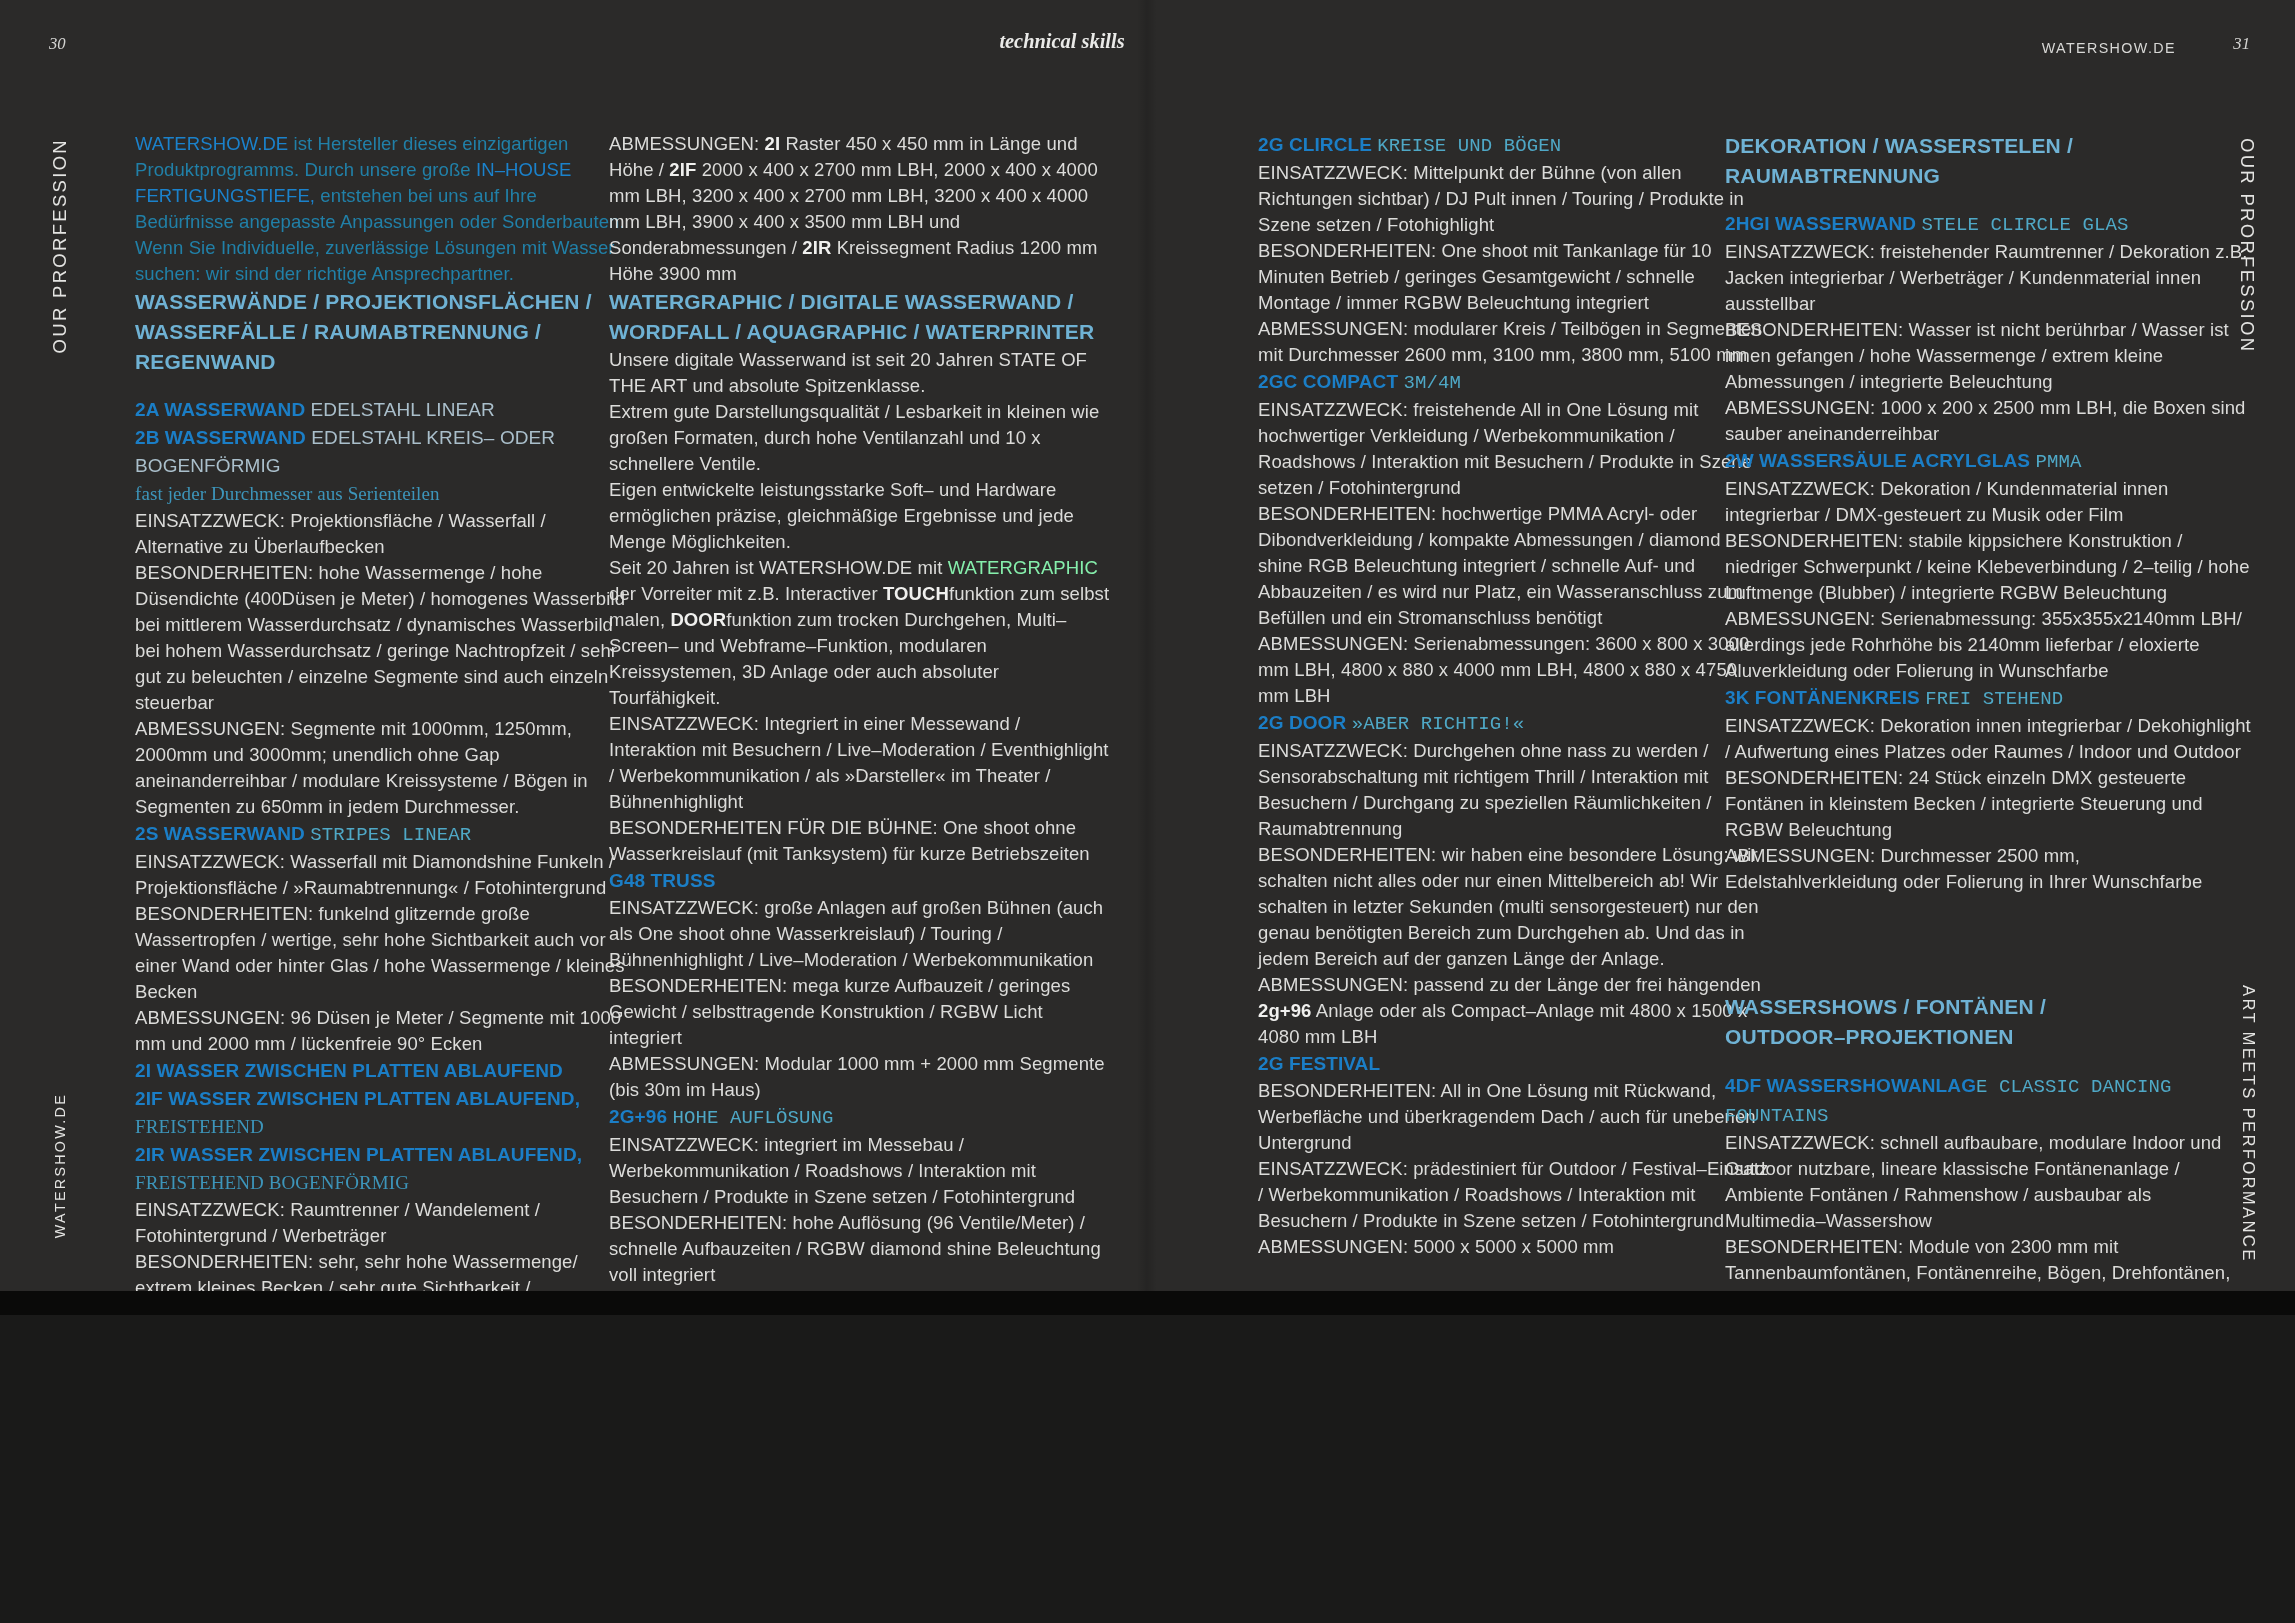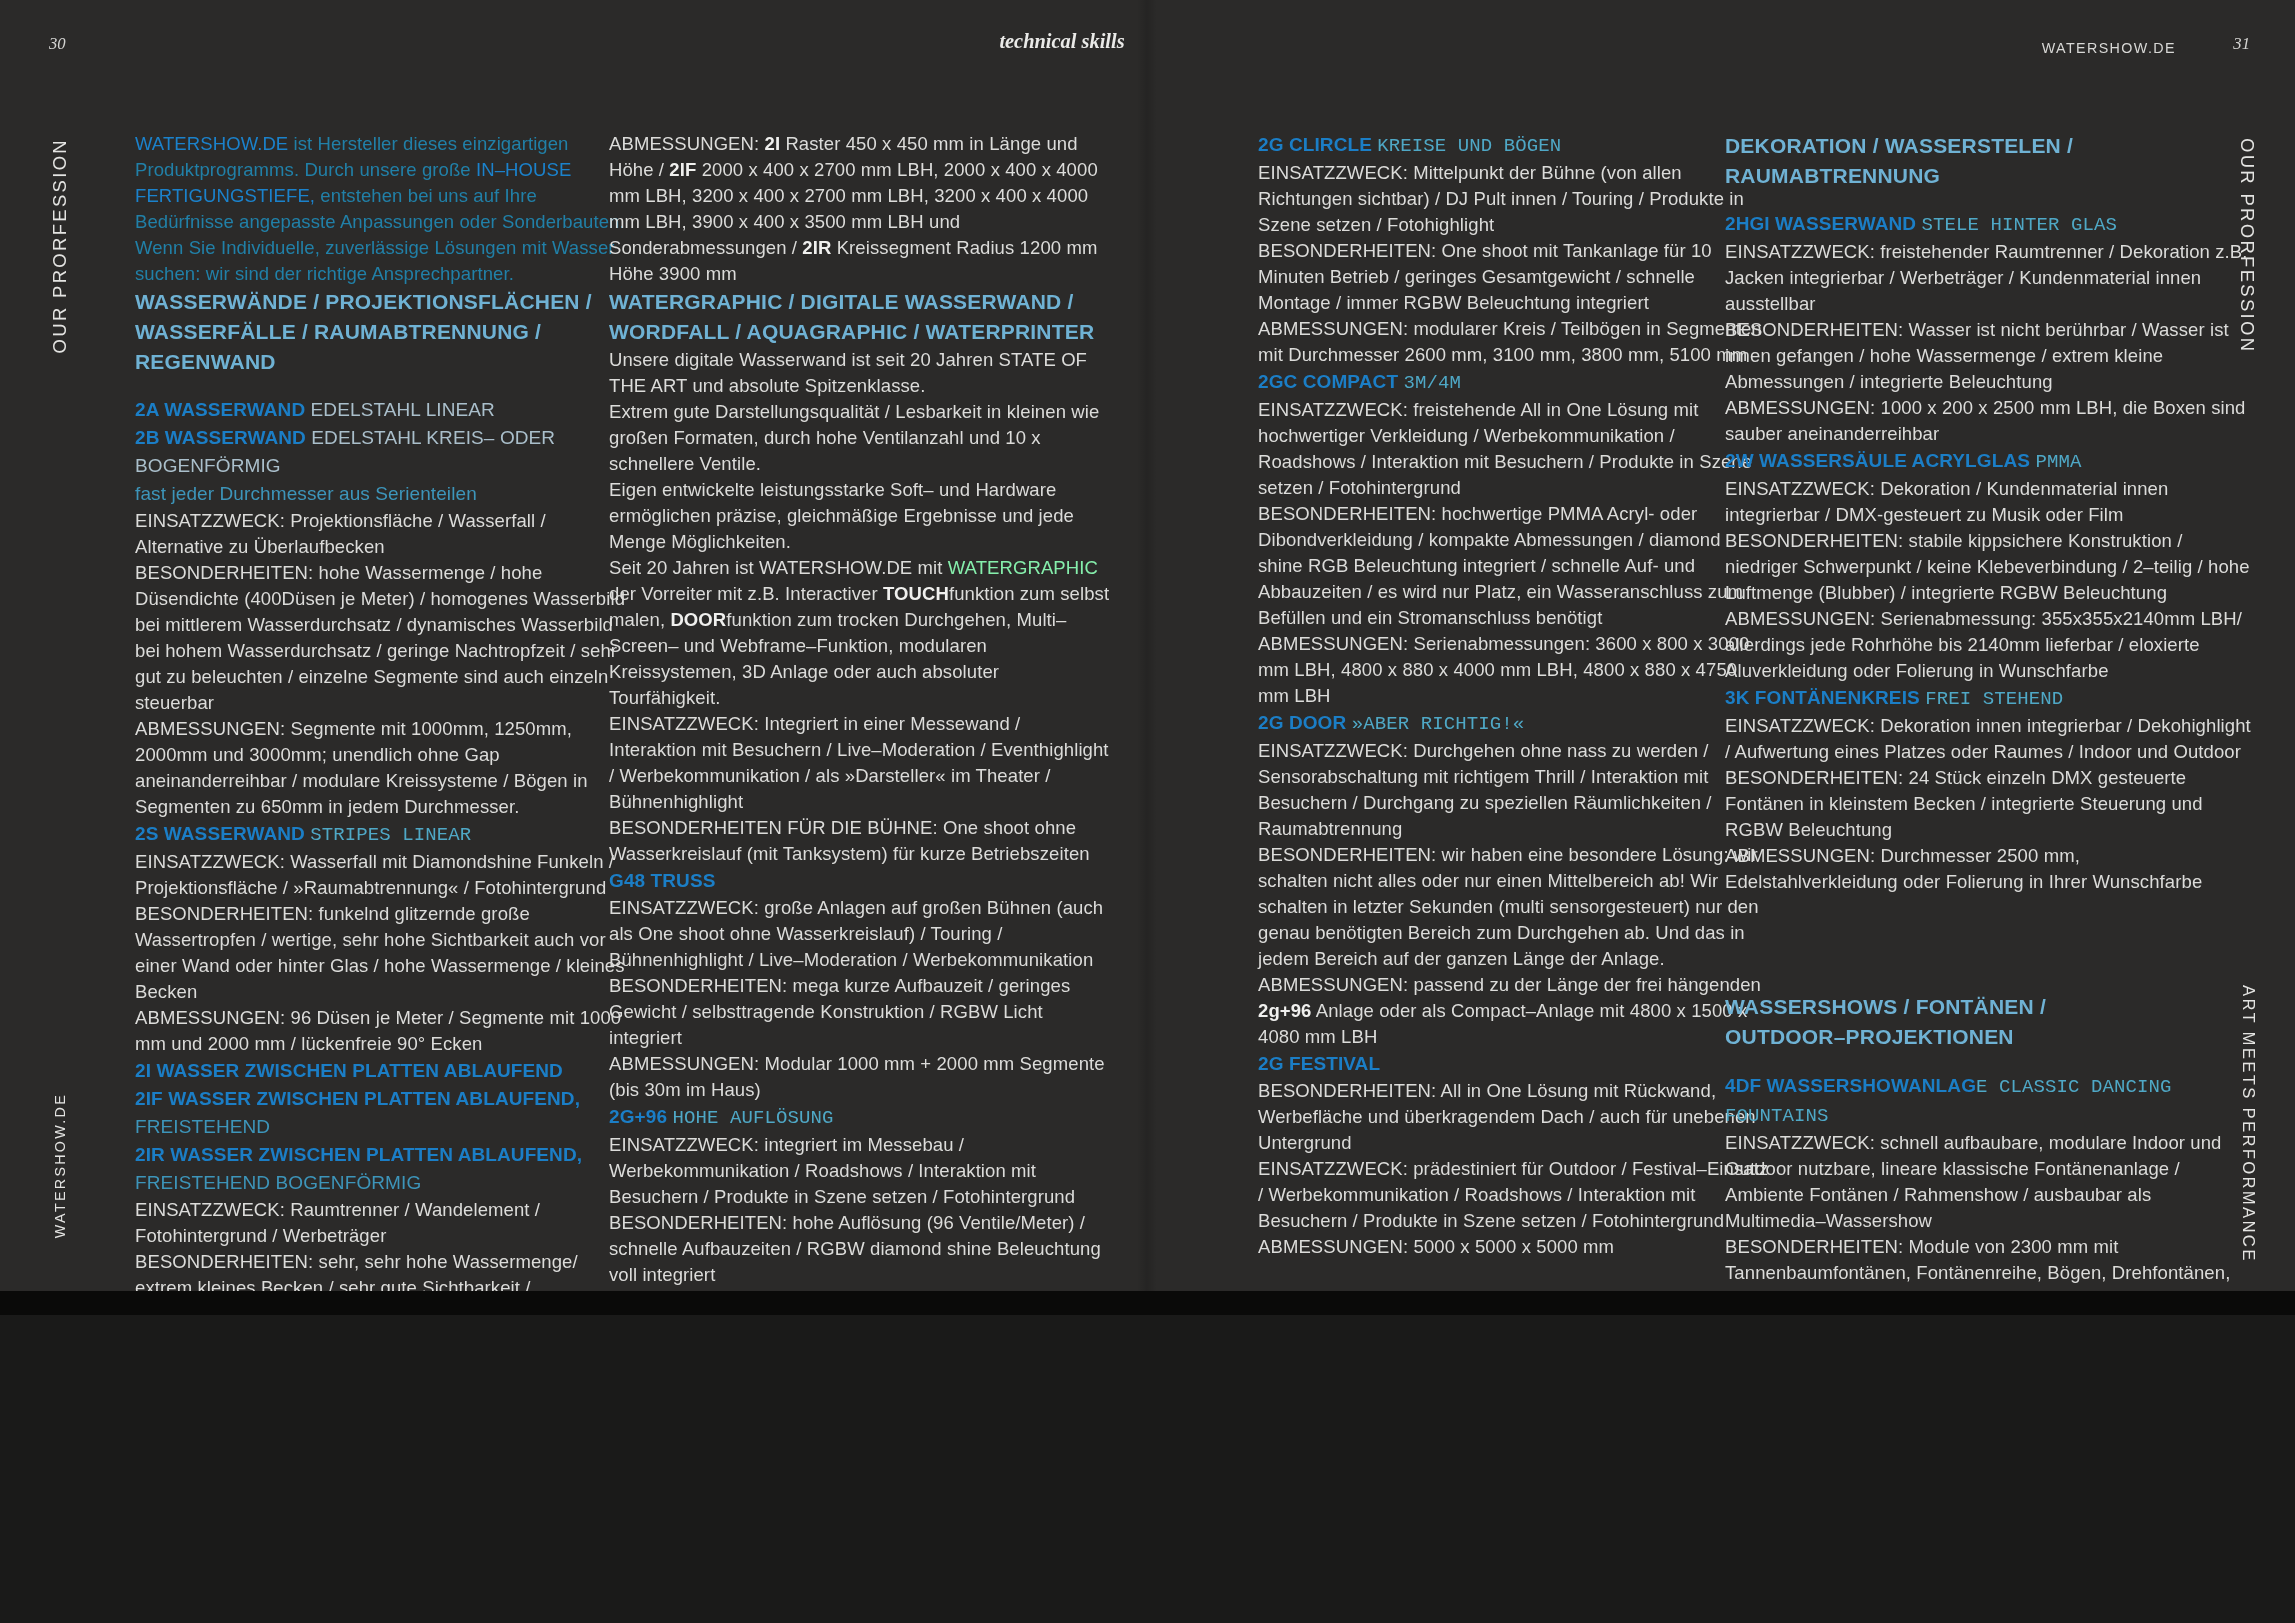--- a/index.html
+++ b/index.html
@@ -49,21 +49,21 @@
   .para.tight{margin-bottom:0;}
   .intro{font-size:18.5px;line-height:26px;letter-spacing:0.1px;color:#2180a8;margin:0;}
   .intro .ib{color:#1b82cc;}
 
   .group{font-size:21px;line-height:30px;font-weight:bold;letter-spacing:0.2px;color:#6fb2d4;margin:46px 0 26px 0;}
   .group.mt-lg{margin-top:97px;}
   .product{font-size:19px;line-height:28px;font-weight:bold;letter-spacing:0.1px;color:#1b7ec6;margin:41px 0 27px 0;}
   .group + .product{margin-top:19.4px;}
   .product .sub{font-weight:normal;color:#4fa8c6;font-family:Liberation Mono, monospace;}
   .product .pale{font-weight:normal;color:#aabfcb;}
-  .product .med{font-weight:normal;color:#3d95ba;}
+  .product .med{font-weight:normal;color:#3d95ba;font-family:Liberation Serif, serif;}
   .para .b{font-weight:bold;color:#f0f0ee;}
   .para .cyan{color:#86efac;}
 </style>
 </head>
 <body>
 
 <div class="page">
   <div class="seam"></div>
 
   <div class="pnum left">30</div>
@@ -124,21 +124,21 @@
         <p class="para"><span>EINSATZZWECK: Durchgehen ohne nass zu werden / Sensorabschaltung mit richtigem Thrill / Interaktion mit Besuchern /  Durchgang zu speziellen Räumlichkeiten / Raumabtrennung</span></p>
         <p class="para"><span>BESONDERHEITEN: wir haben eine besondere Lösung: wir schalten nicht alles oder nur einen Mittelbereich ab! Wir schalten in letzter Sekunden (multi sensorgesteuert) nur den genau benötigten Bereich zum Durchgehen ab. Und das in jedem Bereich auf der ganzen Länge der Anlage.</span></p>
         <p class="para"><span>ABMESSUNGEN: passend zu der Länge der frei hängenden </span><span class="b">2g+96</span><span> Anlage oder als Compact–Anlage mit 4800 x 1500 x 4080 mm LBH</span></p>
         <h3 class="product"><span class="code">2G FESTIVAL</span></h3>
         <p class="para"><span>BESONDERHEITEN: All in One Lösung mit Rückwand, Werbefläche und überkragendem Dach / auch für unebenen Untergrund</span></p>
         <p class="para"><span>EINSATZZWECK: prädestiniert für Outdoor / Festival–Einsatz / Werbekommunikation / Roadshows / Interaktion mit Besuchern /  Produkte in Szene setzen / Fotohintergrund</span></p>
         <p class="para"><span>ABMESSUNGEN: 5000 x 5000 x 5000 mm</span></p>
       </div>
       <div class="col col4">
         <h2 class="group"><span>DEKORATION / WASSERSTELEN /</span><br><span>RAUMABTRENNUNG</span></h2>
-        <h3 class="product"><span class="code">2HGI WASSERWAND </span><span class="sub">STELE HINTER GLAS</span></h3>
+        <h3 class="product"><span class="code">2HGI WASSERWAND </span><span class="sub">STELE CLIRCLE GLAS</span></h3>
         <p class="para"><span>EINSATZZWECK: freistehender Raumtrenner / Dekoration z.B. Jacken integrierbar / Werbeträger / Kundenmaterial innen ausstellbar</span></p>
         <p class="para"><span>BESONDERHEITEN: Wasser ist nicht berührbar / Wasser ist innen gefangen / hohe Wassermenge / extrem kleine Abmessungen / integrierte Beleuchtung</span></p>
         <p class="para"><span>ABMESSUNGEN: 1000 x 200 x 2500 mm LBH, die Boxen sind sauber aneinanderreihbar</span></p>
         <h3 class="product"><span class="code">2W WASSERSÄULE ACRYLGLAS </span><span class="sub">PMMA</span></h3>
         <p class="para"><span>EINSATZZWECK: Dekoration / Kundenmaterial innen integrierbar / DMX-gesteuert zu Musik oder Film</span></p>
         <p class="para"><span>BESONDERHEITEN: stabile kippsichere Konstruktion / niedriger Schwerpunkt / keine Klebeverbindung / 2–teilig / hohe Luftmenge (Blubber) / integrierte RGBW Beleuchtung</span></p>
         <p class="para"><span>ABMESSUNGEN: Serienabmessung: 355x355x2140mm LBH/ allerdings jede Rohrhöhe bis 2140mm lieferbar / eloxierte Aluverkleidung oder Folierung in Wunschfarbe</span></p>
         <h3 class="product"><span class="code">3K FONTÄNENKREIS </span><span class="sub">FREI STEHEND</span></h3>
         <p class="para"><span>EINSATZZWECK: Dekoration innen integrierbar / Dekohighlight / Aufwertung eines Platzes oder Raumes / Indoor und Outdoor</span></p>
         <p class="para"><span>BESONDERHEITEN: 24 Stück einzeln DMX gesteuerte Fontänen in kleinstem Becken / integrierte Steuerung und RGBW Beleuchtung</span></p>

